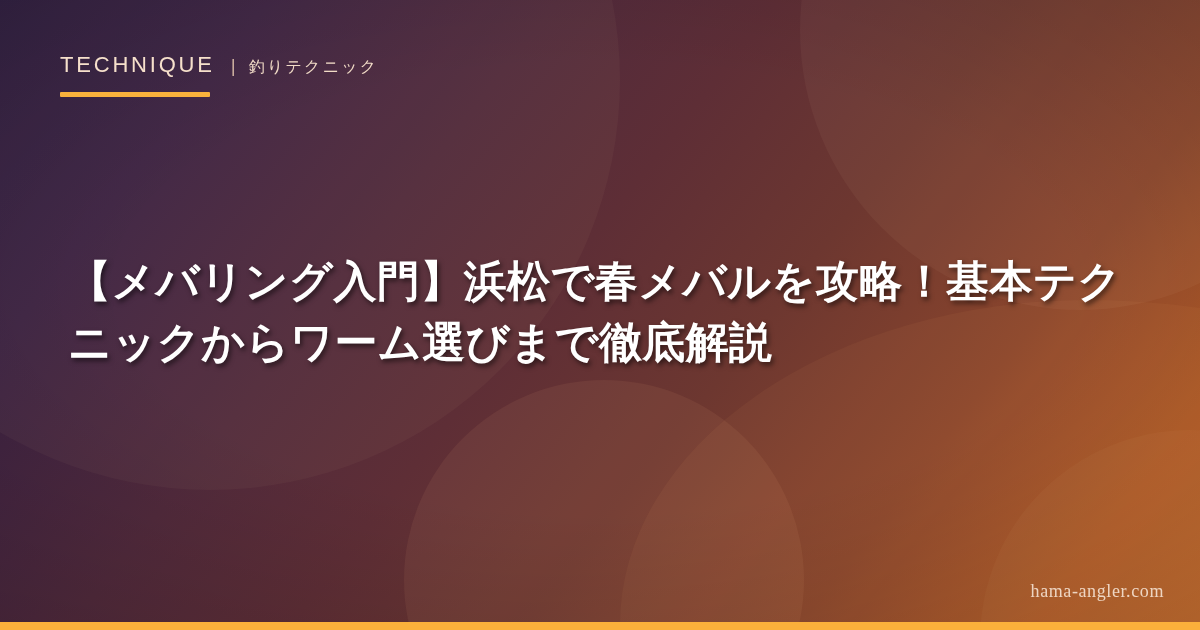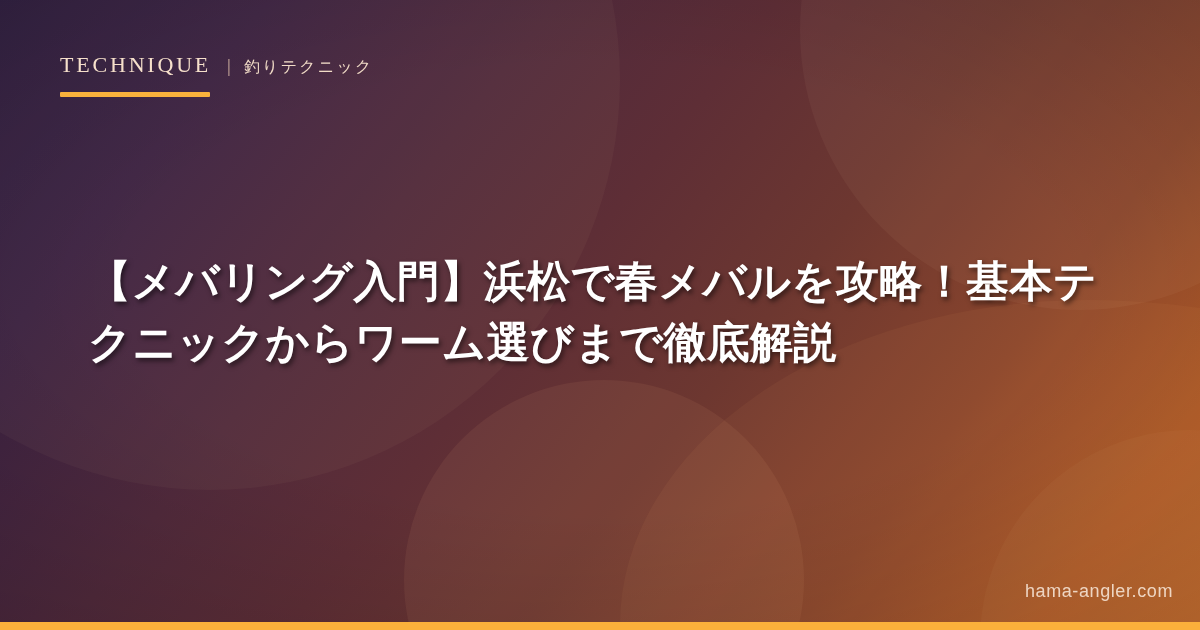--- a/index.html
+++ b/index.html
@@ -78,21 +78,20 @@
   }
 
   
   #eyebrow {
     position: absolute;
     left: 60px;
     top: 52px;
     display: flex;
     flex-direction: column;
     align-items: flex-start;
-    font-family: Liberation Serif, serif;
   }
   #eyebrow-row {
     display: flex;
     align-items: baseline;
     white-space: nowrap;
   }
   #category-en {
     font-size: 22px;
     letter-spacing: 2.8px;
     color: #f6e0cb;
@@ -124,31 +123,31 @@
     left: 68px;
     right: 72px;
     top: 222px;
     color: #ffffff;
     font-size: 43px;
     font-weight: 700;
     line-height: 1.42;
     letter-spacing: 0.4px;
     text-shadow: 2px 3px 5px rgba(0,0,0,0.55);
     word-break: break-all;
-    margin-left: 20px;
   }
 
   
   #site-domain {
     position: absolute;
-    right: 27px;
+    right: 36px;
     bottom: 28px;
     font-size: 18px;
     letter-spacing: 0.6px;
     color: rgba(255, 244, 232, 0.80);
+    font-family: Liberation Serif, serif;
   }
   #bottom-bar {
     position: absolute;
     left: 0;
     right: 0;
     bottom: 0;
     height: 8px;
     background: #fbb03b;
   }
 </style>

